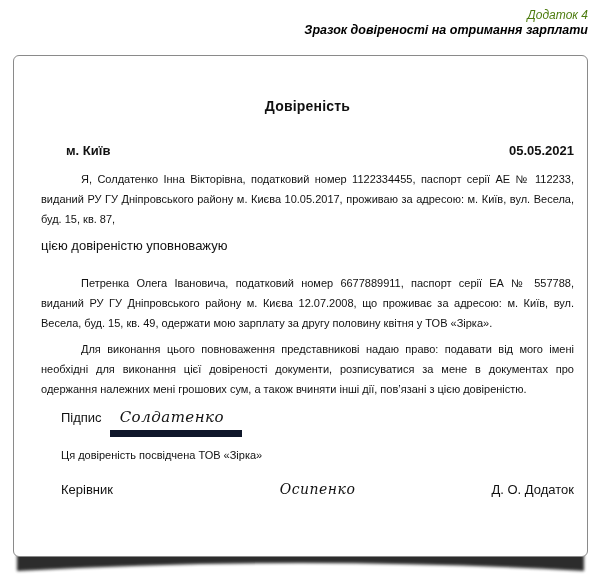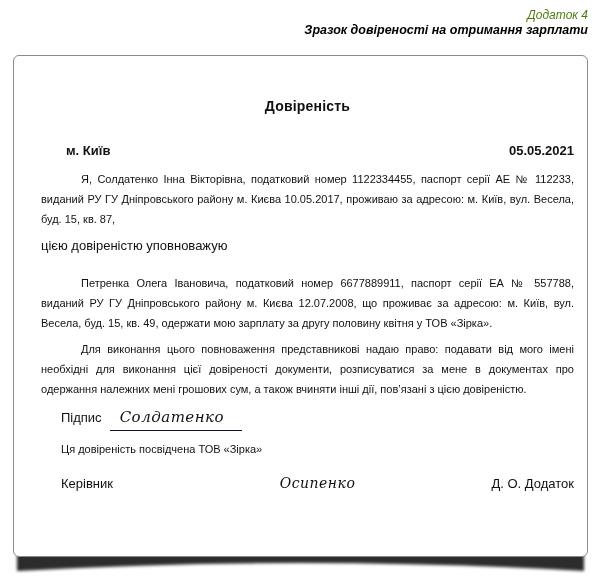--- a/index.html
+++ b/index.html
@@ -81,21 +81,21 @@
   }
   .script {
     font-family: "DejaVu Serif", serif;
     font-style: italic;
     letter-spacing: .5px;
   }
   .sign-value {
     font-size: 15px;
     margin-left: 8px;
     padding: 0 18px 1px 10px;
-    border-bottom: 1px solid #0f172a;
+    border-bottom: 7px solid #0f172a;
   }
 
   .cert-line {
     margin-top: 9px;
     margin-left: 20px;
     font-size: 11px;
     line-height: 18px;
   }
 
   .footer-row {

